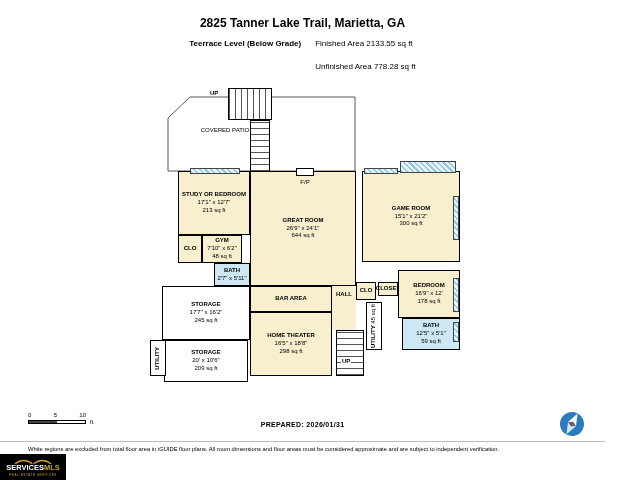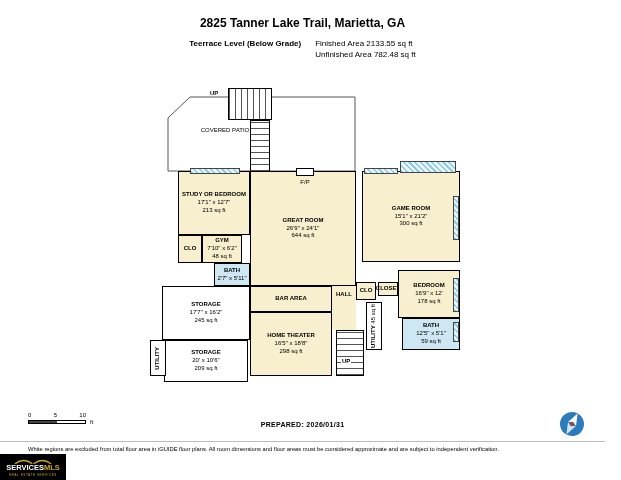--- a/index.html
+++ b/index.html
@@ -4,21 +4,21 @@
 <style>
   * { margin:0; padding:0; box-sizing:border-box; }
   html,body { width:621px; height:480px; }
   body { font-family:"Liberation Sans", sans-serif; background:#fff; color:#000; }
   .page { position:relative; width:605px; height:480px; background:#fff; overflow:hidden;padding-left:45px; }
   .abs { position:absolute; }
 
   .title { top:16px; left:0; width:100%; text-align:center; font-size:12px; font-weight:bold; }
   .subheader { top:39px; left:0; width:100%; display:flex; justify-content:center; align-items:flex-start; gap:14px; }
   .level { font-size:8px; font-weight:bold; }
-  .areas { display:flex; flex-direction:column; gap:2px; font-size:8px; }
+  .areas { display:flex; flex-direction:column; gap:14px; font-size:8px; }
 
   .plan-svg { left:0; top:0; width:621px; height:480px; pointer-events:none; }
 
   .room { position:absolute; border:1.5px solid #000; display:flex; align-items:center; justify-content:center; }
   .finished { background:#f8efce; }
   .bathfill { background:#cde7f3; }
   .unfinished { background:#ffffff; }
   .lbl { text-align:center; font-size:6px; line-height:1.3; }
   .lbl b { display:block; font-size:6px; }
   .lbl span { display:block; }
@@ -94,21 +94,21 @@
 <body>
 
 <div class="page">
 
   <div class="abs title">2825 Tanner Lake Trail, Marietta, GA</div>
 
   <div class="abs subheader">
     <span class="level">Teerrace Level (Below Grade)</span>
     <span class="areas">
       <span>Finished Area 2133.55 sq ft</span>
-      <span>Unfinished Area 782.48 sq ft</span>
+      <span>Unfinished Area 778.28 sq ft</span>
     </span>
   </div>
 
   <svg class="abs plan-svg" viewBox="0 0 621 480">
     <polygon points="190,97 355,97 355,171 168,171 168,118" fill="#ffffff" stroke="#555" stroke-width="1"></polygon>
   </svg>
 
   <div class="stairs-v" id="stairs-top"></div>
   <div class="stairs-h" id="stairs-run"></div>
   <div class="tinytext" id="up-top">UP</div>

